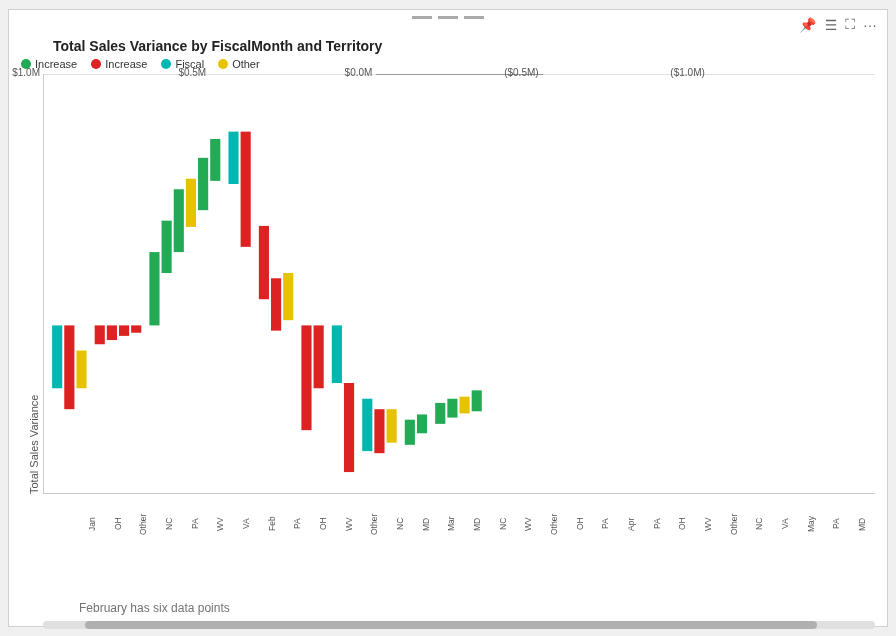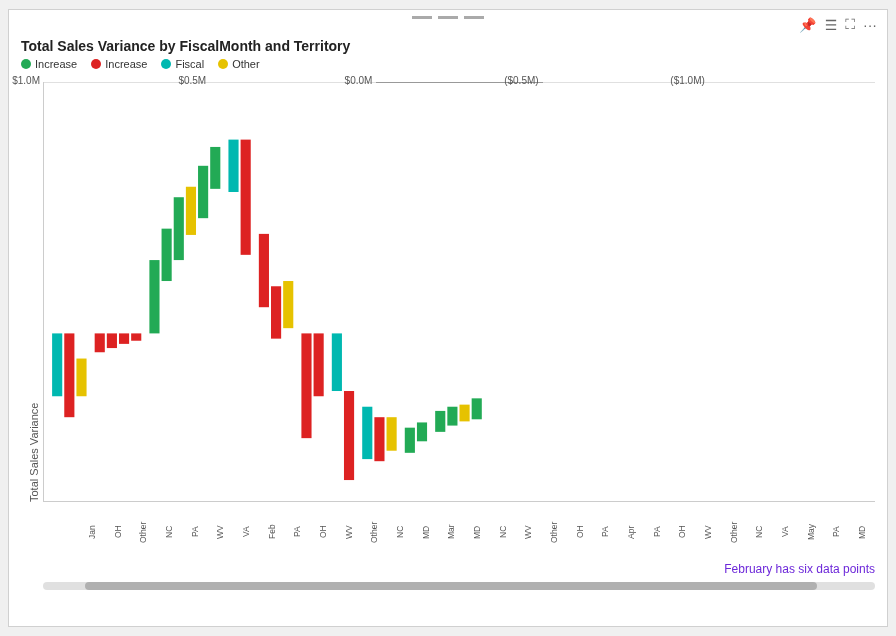--- a/index.html
+++ b/index.html
@@ -47,26 +47,27 @@
       color: #666;
       font-size: 14px;
       cursor: pointer;
     }
     .title {
       font-size: 14px;
       font-weight: 700;
       color: #222;
       margin-top: 18px;
       margin-bottom: 4px;
+      margin-left: 32px;
     }
     .legend {
       display: flex;
       gap: 14px;
       align-items: center;
-      margin-bottom: 12px;
+      margin-bottom: 4px;
       font-size: 11px;
       color: #333;
     }
     .legend-item {
       display: flex;
       align-items: center;
       gap: 4px;
     }
     .legend-dot {
       width: 10px;
@@ -310,20 +311,20 @@
     <div class="x-label">NC</div>
     <div class="x-label">VA</div>
     <div class="x-label">May</div>
     <div class="x-label">PA</div>
     <div class="x-label">MD</div>
   </div>
 
   <div style="position:relative; margin-left:58px;">
 
 
-    <div style="text-align:right; font-size:12px; color:#6d28d9; padding-bottom:2px;">February has six data points</div>
+    <div style="text-align:left; font-size:12px; color:#737373; padding-bottom:2px;margin-top:47px;">February has six data points</div>
   </div>
 
   <div class="scrollbar-area">
     <div class="scrollbar-thumb"></div>
   </div>
 
 </div>
 
 </body></html>

